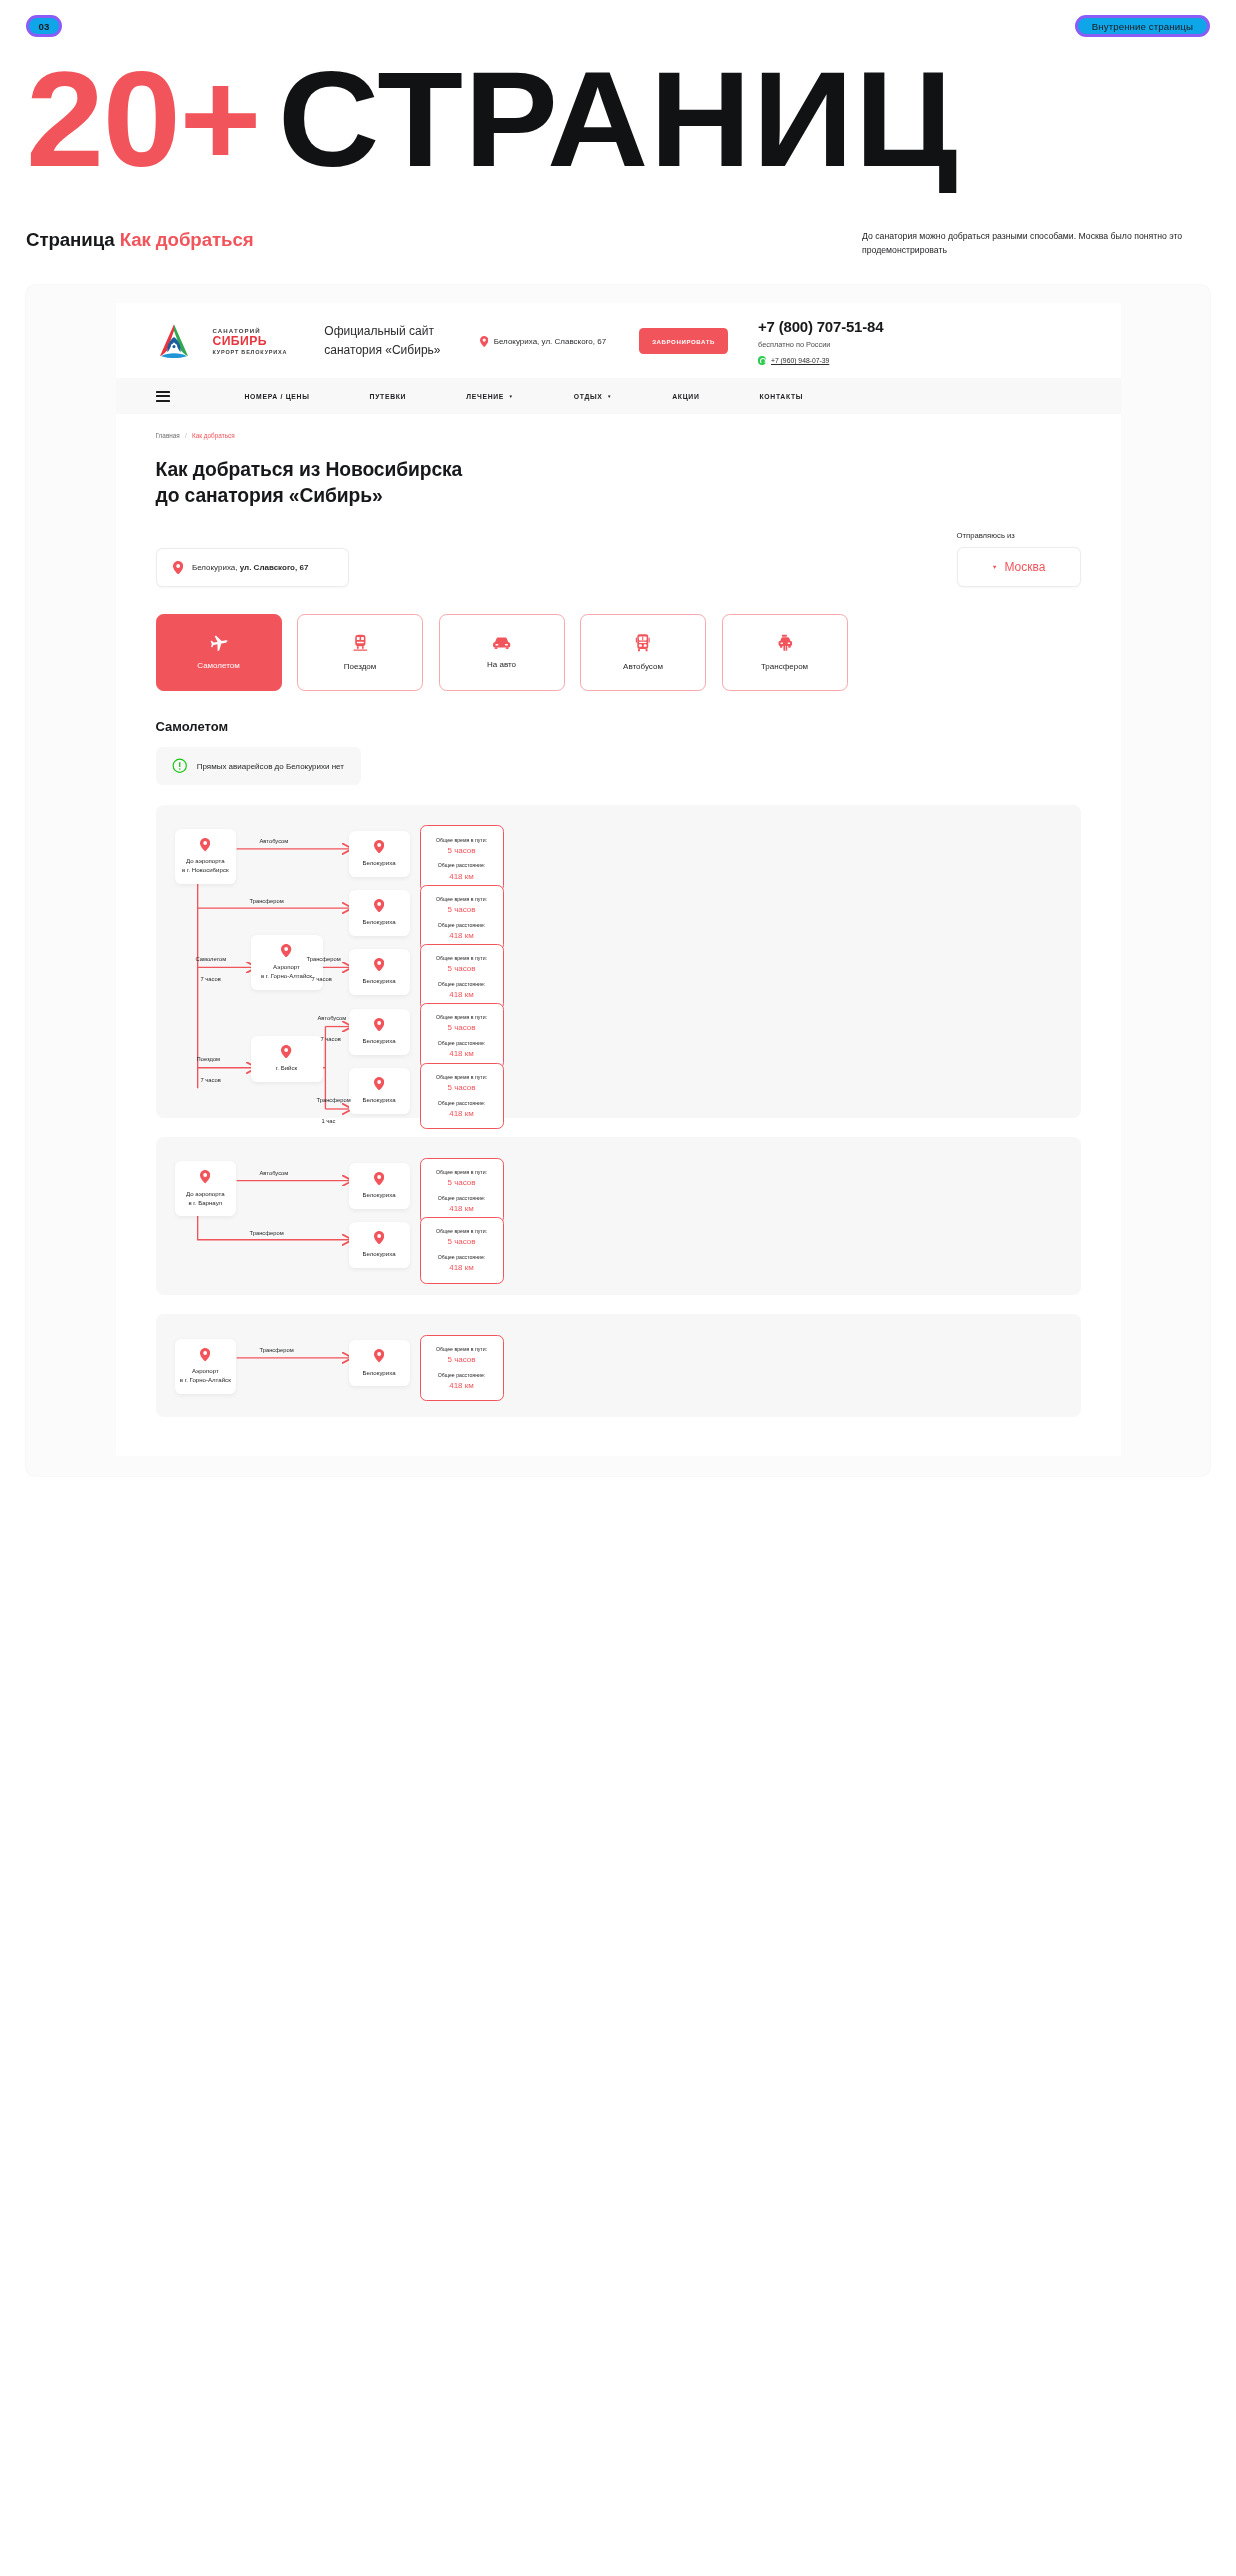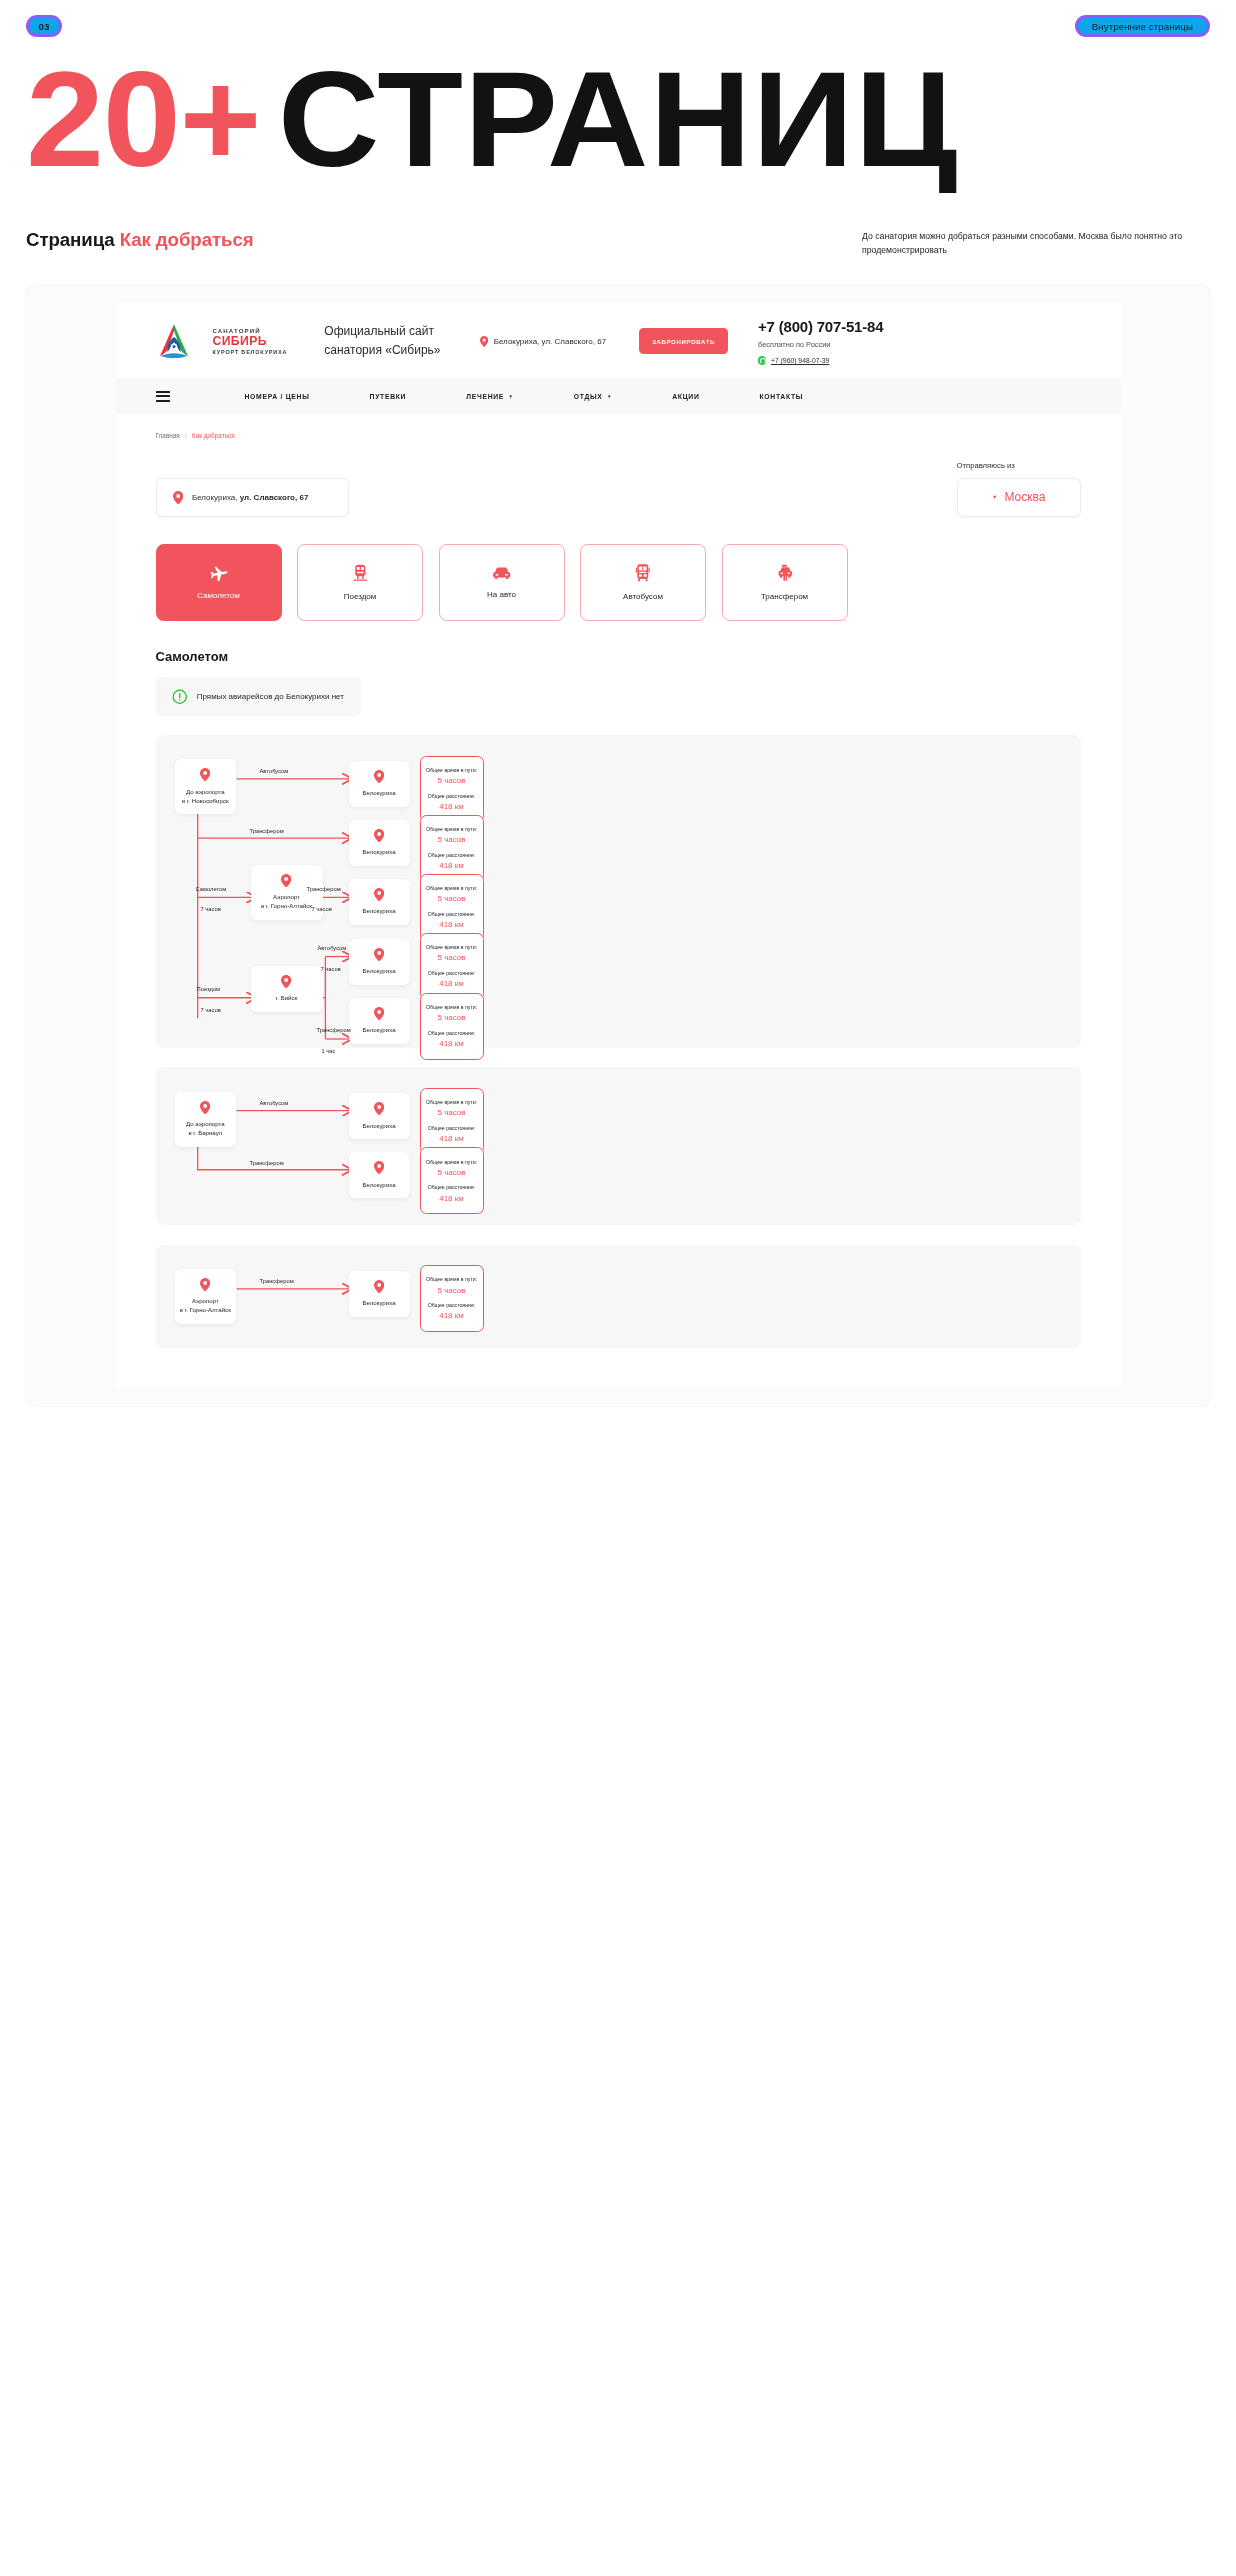--- a/index.html
+++ b/index.html
@@ -265,21 +265,21 @@
     box-shadow: 0 1.3px 4.5px rgba(20,20,20,.055);
     display:flex; flex-direction:column; align-items:center; justify-content:center;
     padding: 9px 3.9px;
     text-align:center;
   }
   .node.wide { width: 72px; }
   .node-label { font-size: 6.1px; color:#1f2022; line-height:1.45; margin-top: 5.8px; white-space: pre-line; }
 
   .summary {
     position:absolute;
-    width: 64px;
+    width: 84px;
     border: 0.6px solid #f2545b;
     border-radius: 6.4px;
     background:#fff;
     padding: 10.3px 5.2px;
     text-align:center;
   }
   .sum-k { font-size: 5.2px; color:#1f2022; line-height:1.4; }
   .sum-v { font-size: 8px; color:#f2545b; margin-top:1.9px; margin-bottom: 7.7px; }
   .sum-v.last { margin-bottom: 0; }
 
@@ -390,20 +390,22 @@
   </div>
 
   <div class="page">
 
     <div class="crumbs">
       <span>Главная</span>
       <span class="sep">/</span>
       <span class="cur">Как добраться</span>
     </div>
 
+    <h1 class="page-title">Как добраться из Новосибирска
+до санатория «Сибирь»</h1>
 
     <div class="row-select">
       <div class="loc-box">
         <svg width="10.3" height="13.5" viewBox="0 0 13 17">
           <path d="M6.5 0C2.9 0 0 2.9 0 6.5C0 11 6.5 17 6.5 17S13 11 13 6.5C13 2.9 10.1 0 6.5 0Z" fill="#f2545b"></path>
           <circle cx="6.5" cy="6.3" r="2.4" fill="#fff"></circle>
         </svg>
         <span class="loc-text"><span>Белокуриха, </span><b>ул. Славского, 67</b></span>
       </div>
 

